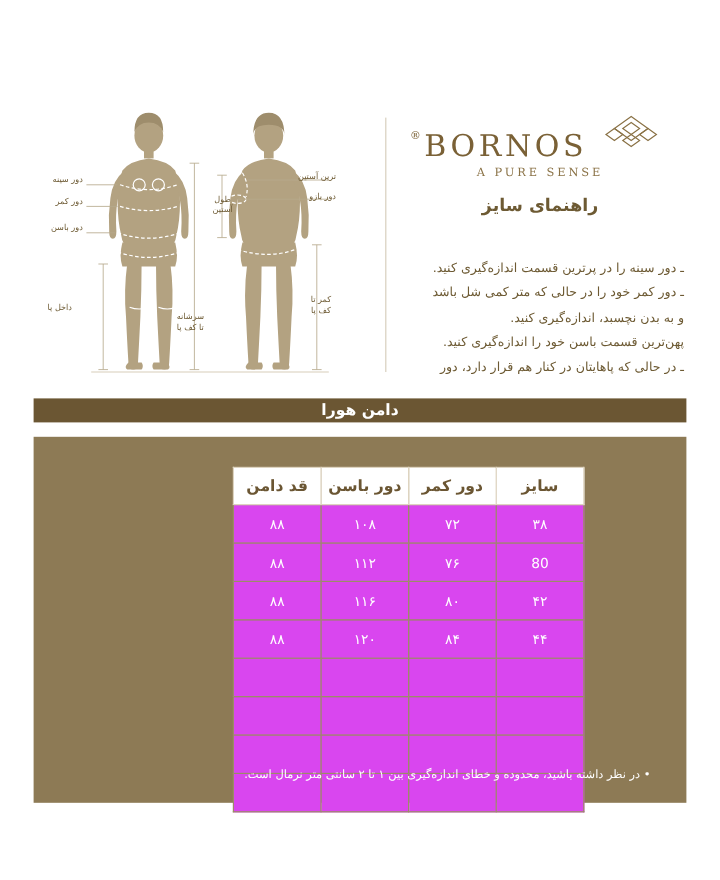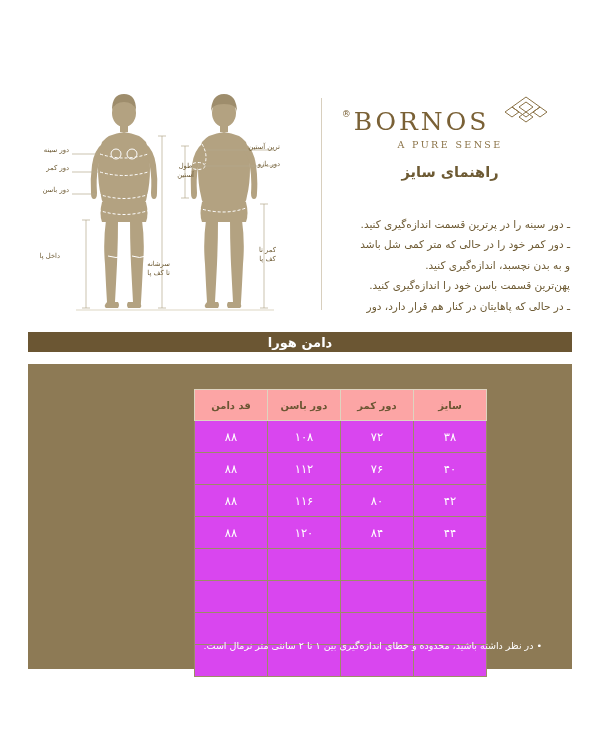--- a/index.html
+++ b/index.html
@@ -137,24 +137,24 @@
     width: 70px;
     height: 29px;
     text-align: center;
     vertical-align: middle;
     font-size: 11.5px;
     color: #ffffff;
     border: 1px solid #9c8b68;
     background: #d946ef;
   }
   table.size-table tr.header-row td {
-    background: #fca5a5;
+    background: #ffffff;
     color: #6b5633;
     font-weight: bold;
-    font-size: 10px;
+    font-size: 13px;
     border: 1px solid #ded4c0;
     height: 28px;
   }
   .table-note {
     position: absolute;
     right: 30px;
     bottom: 18px;
     direction: rtl;
     color: #ffffff;
     font-size: 9.5px;
@@ -324,21 +324,21 @@
           <td>دور باسن</td>
           <td>قد دامن</td>
         </tr>
         <tr>
           <td>۳۸</td>
           <td>۷۲</td>
           <td>۱۰۸</td>
           <td>۸۸</td>
         </tr>
         <tr>
-          <td>۴۰</td>
+          <td>80</td>
           <td>۷۶</td>
           <td>۱۱۲</td>
           <td>۸۸</td>
         </tr>
         <tr>
           <td>۴۲</td>
           <td>۸۰</td>
           <td>۱۱۶</td>
           <td>۸۸</td>
         </tr>

